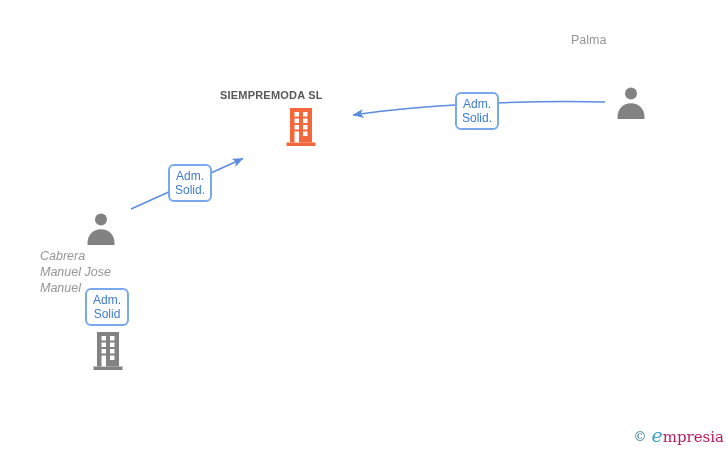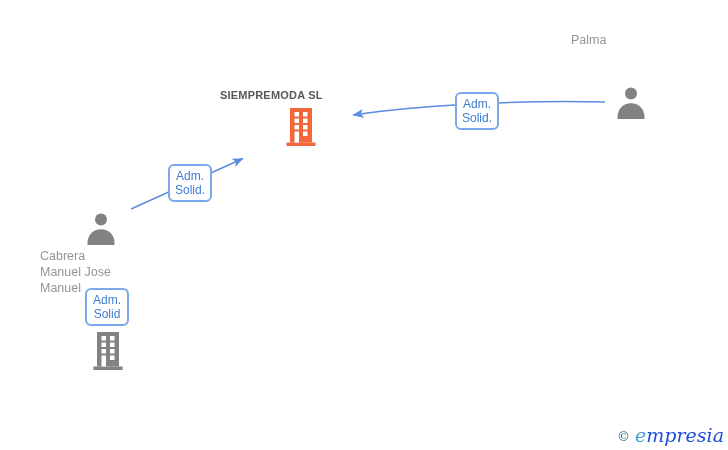--- a/index.html
+++ b/index.html
@@ -30,21 +30,21 @@
     border:2px solid var(--edge-label-border);border-radius:6px;background:#ffffff;
     color:var(--edge-label-text);font-size:12px;line-height:14px;text-align:center;
     padding:3px 1px;display:flex;flex-direction:column;
   }
   .footer-logo{
     position:absolute;right:4px;bottom:4px;z-index:4;
     font-family:"DejaVu Serif", serif;white-space:nowrap;cursor:pointer;
   }
   .copy-glyph{color:#2e7186;font-size:13px;margin-right:5px;vertical-align:1px;}
   .brand-e{color:#3fa0cd;font-style:italic;font-size:19px;}
-  .brand-rest{color:#1d4ed8;font-style:italic;font-size:19px;}
+  .brand-rest{color:#be185d;font-size:15px;}
 </style>
 </head>
 <body>
 
 <div class="canvas">
 
   <svg class="edges-layer" width="728" height="450" viewBox="0 0 728 450">
     <defs>
       <marker id="arrow" markerUnits="userSpaceOnUse" markerWidth="14" markerHeight="12" refX="10.5" refY="4.5" orient="auto">
         <path class="arrowhead" d="M0,0 L11,4.5 L0,9 L2.8,4.5 Z"></path>
@@ -80,21 +80,21 @@
       <path class="gray-fill" d="M3.5,33 L3.5,31 C3.5,23 9,17.2 17,17.2 C25,17.2 30.5,23 30.5,31 L30.5,33 Z"></path>
     </svg>
   </div>
 
   <div class="node" style="left:84px;top:212px;">
     <svg class="icon-svg" width="34" height="34" viewBox="0 0 34 34">
       <circle class="gray-fill" cx="17" cy="7.5" r="6"></circle>
       <path class="gray-fill" d="M3.5,33 L3.5,31 C3.5,23 9,17.2 17,17.2 C25,17.2 30.5,23 30.5,31 L30.5,33 Z"></path>
     </svg>
   </div>
-  <div class="node-label" style="left:40px;top:248px;width:120px;">
+  <div class="node-label" style="left:40px;top:248px;width:120px;font-style:italic;">
     <div>Cabrera</div>
     <div>Manuel Jose</div>
     <div>Manuel</div>
   </div>
 
   <div class="node" style="left:93px;top:332px;">
     <svg class="icon-svg" width="30" height="38" viewBox="0 0 30 38">
       <rect class="gray-fill" x="4" y="0" width="22" height="34.5"></rect>
       <rect class="gray-fill" x="0.5" y="34.5" width="29" height="3.5"></rect>
       <rect class="win" x="8.5" y="4" width="4.5" height="4.5"></rect>

